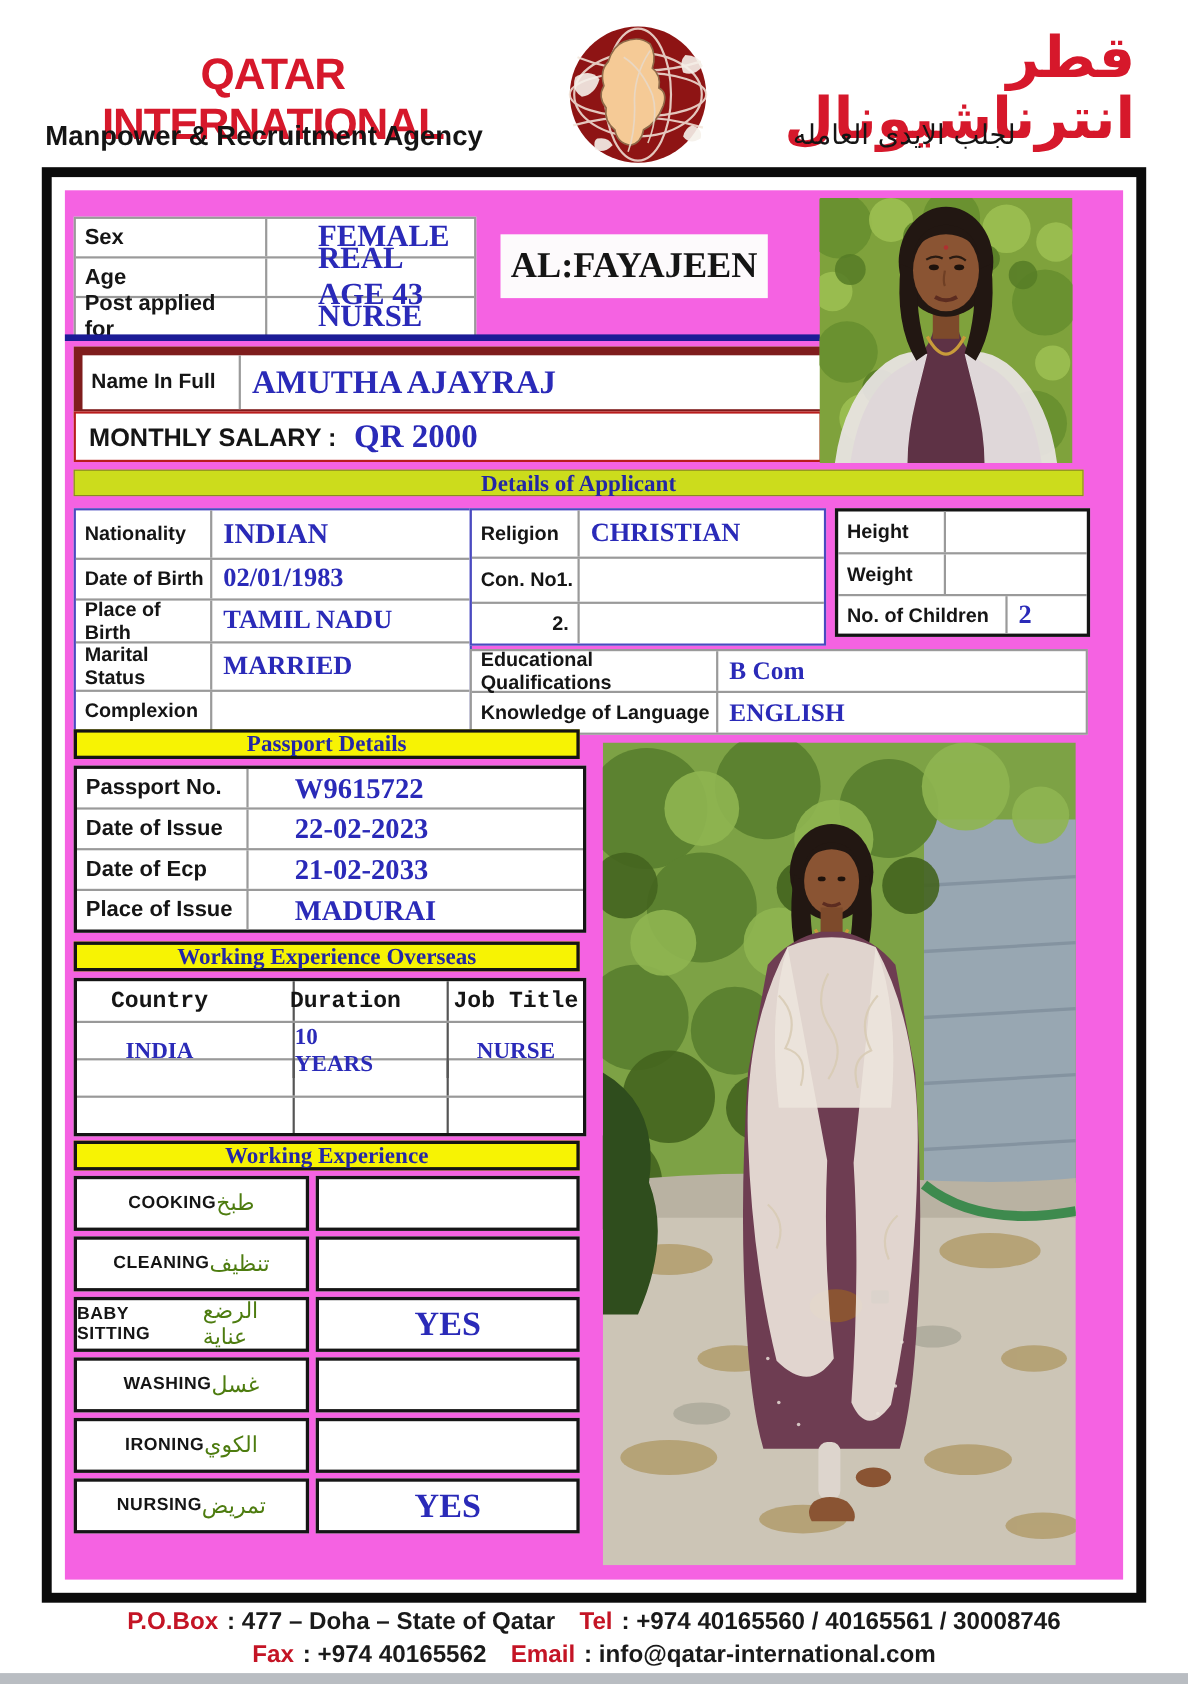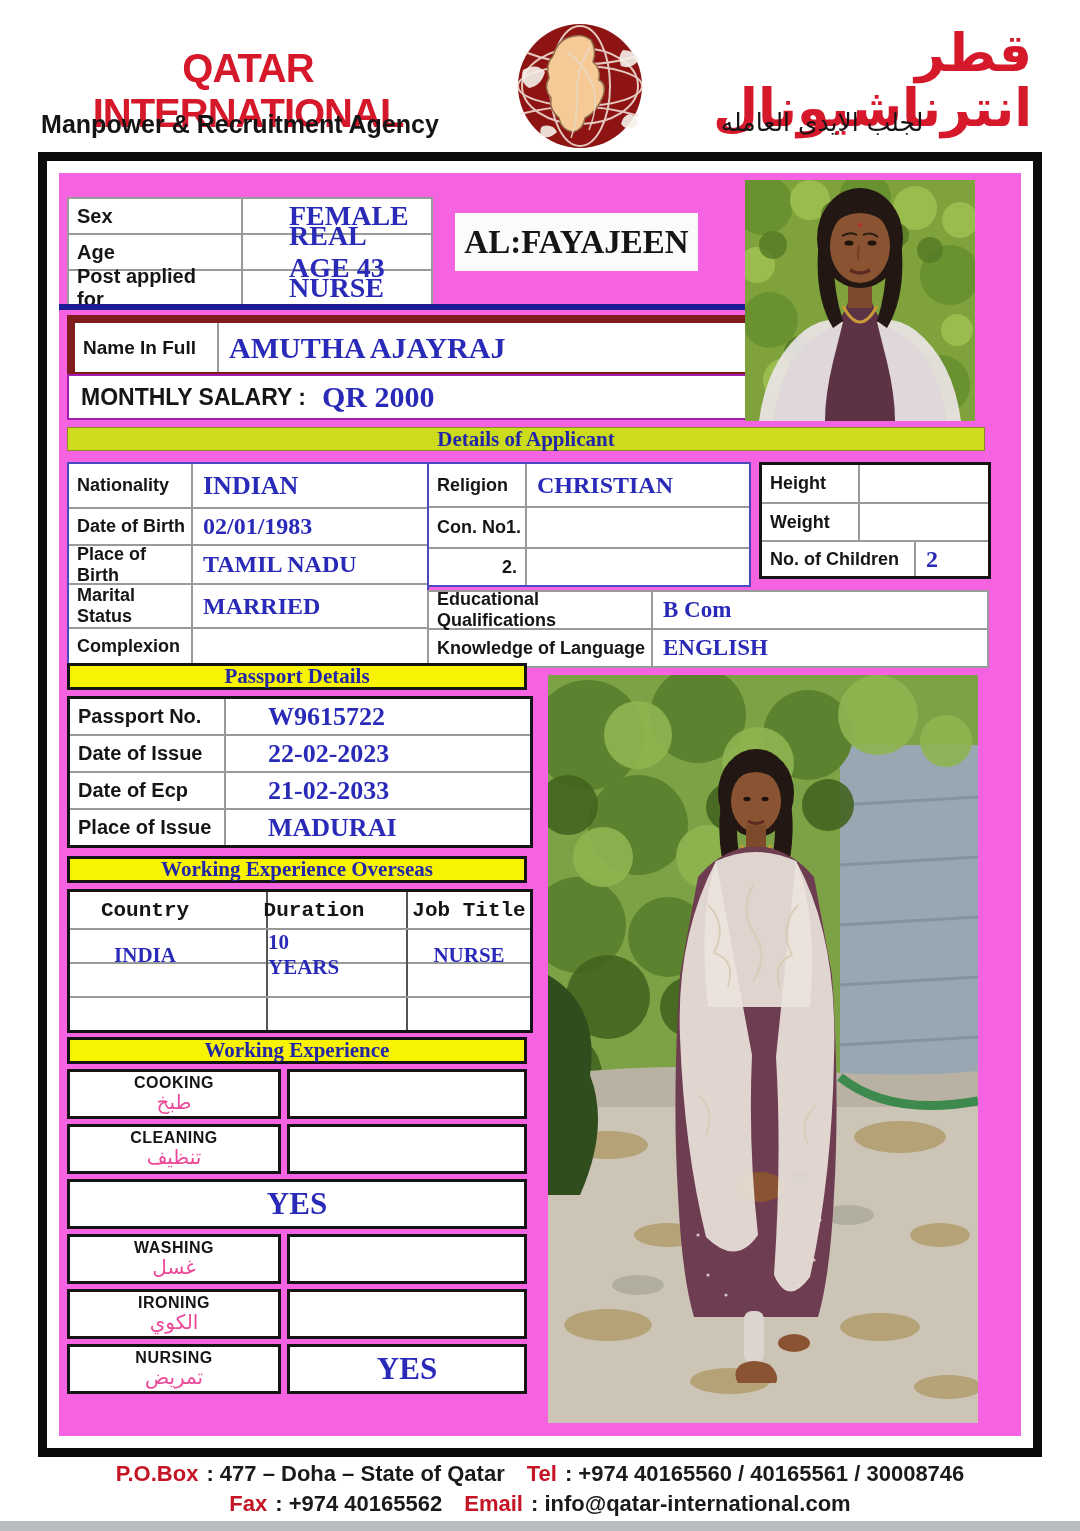--- a/index.html
+++ b/index.html
@@ -41,21 +41,21 @@
     display:flex;align-items:center;justify-content:center;
     font-family:"Liberation Serif",serif;font-weight:bold;font-size:33px;color:#151515;}
 
   .navy-line{left:0;top:131px;width:688px;height:6px;background:#1c1c96;}
 
   .name-box{left:8px;top:142px;width:680px;background:#fff;border:8px solid #7f1d1d;}
   .name-box .trow{height:49px;}
   .name-box .tlab{width:142px;font-size:19px;}
   .name-box .tval{font-size:30px;}
 
-  .salary-box{left:8px;top:201px;width:680px;height:46px;background:#fff;border:2px solid #a21caf;
+  .salary-box{left:8px;top:201px;width:680px;height:46px;background:#fff;border:2px solid #b91c1c;
     display:flex;align-items:center;padding-left:12px;box-sizing:border-box;gap:16px;}
   .salary-box .lbl{font-size:23px;}
   .salary-box .val{font-size:30px;}
 
   .bar{display:flex;align-items:center;justify-content:center;box-sizing:border-box;
     font-family:"Liberation Serif",serif;font-weight:bold;font-size:21px;color:#2326a6;}
   .bar-green{left:8px;top:254px;width:918px;height:24px;background:#ccdc1c;border:1px solid #8a8a24;}
   .bar-yellow{background:#f7f303;border:3px solid #141414;width:460px;height:27px;left:8px;}
 
   .dtbl{background:#fff;border:2px solid #4a4ac0;}
@@ -92,24 +92,24 @@
   .ov-data{height:32px;}
   .ov-cell{display:flex;align-items:center;justify-content:center;}
   .ov-cell + .ov-cell{border-left:2px solid #555;margin-left:46px;}
   .ov-head .ov-cell{font-weight:bold;font-size:21px;color:#151515;}
   .ov-data .ov-cell{font-family:"Liberation Serif",serif;font-weight:bold;font-size:21px;color:#2a2ab8;}
 
   .sk-bar{top:864px;width:460px;}
   .sk-tbl{left:8px;top:896px;width:460px;}
   .srow{display:flex;gap:6px;margin-bottom:5px;height:50px;}
   .scell{border:3px solid #151515;background:#fff;box-sizing:border-box;}
-  .s-left{width:214px;display:flex;flex-direction:column;align-items:center;justify-content:center;}
+  .s-left{width:214px;display:flex;align-items:center;justify-content:center;}
   .s-right{flex:1;display:flex;align-items:center;justify-content:center;}
   .s-en{font-weight:bold;font-size:16px;letter-spacing:0.5px;color:#151515;}
-  .s-ar{font-size:20px;color:#ec4899;margin-top:-2px;}
+  .s-ar{font-size:20px;color:#4d7c0f;margin-top:-2px;}
   .s-yes{font-family:"Liberation Serif",serif;font-weight:bold;font-size:31px;color:#2a2ab8;}
 
   .photo1{left:686px;top:7px;width:230px;height:241px;}
   .photo2{left:489px;top:502px;width:430px;height:748px;}
   .photo1 svg,.photo2 svg{display:block;width:100%;height:100%;}
 
   
   .foot{left:0;width:1080px;text-align:center;font-weight:bold;font-size:22px;color:#1a1a1a;}
   .foot-1{top:1461px;}
   .foot-2{top:1491px;}
@@ -311,20 +311,24 @@
         <div class="srow">
           <div class="scell s-left">
               <span class="s-en">CLEANING</span>
               <span class="s-ar ar">تنظيف</span>
             </div>
           <div class="scell s-right">
               <span class="s-yes"></span>
             </div>
         </div>
         <div class="srow">
+          <div class="scell s-left">
+              <span class="s-en">BABY SITTING</span>
+              <span class="s-ar ar">الرضع عناية</span>
+            </div>
           <div class="scell s-right">
               <span class="s-yes">YES</span>
             </div>
         </div>
         <div class="srow">
           <div class="scell s-left">
               <span class="s-en">WASHING</span>
               <span class="s-ar ar">غسل</span>
             </div>
           <div class="scell s-right">

